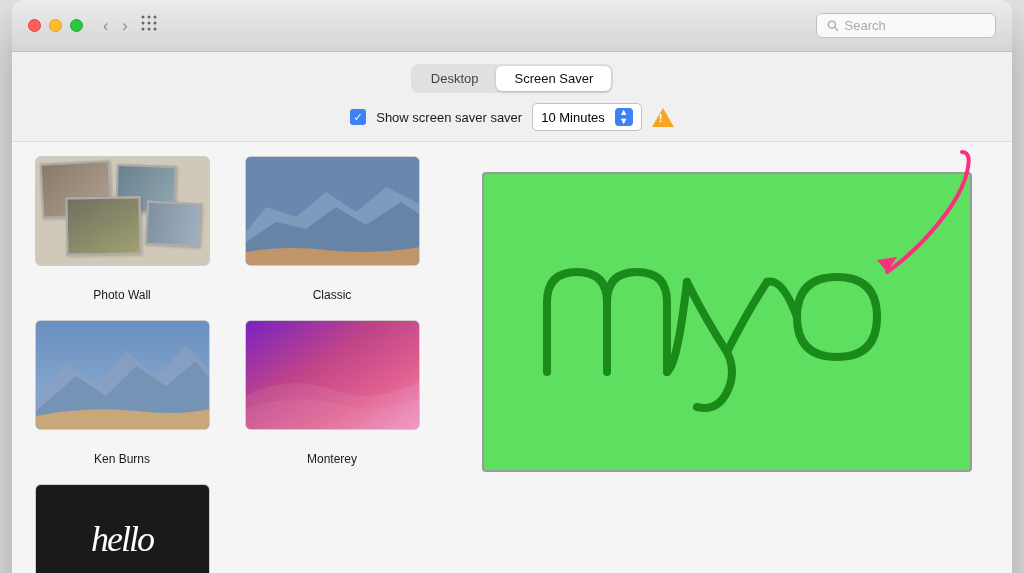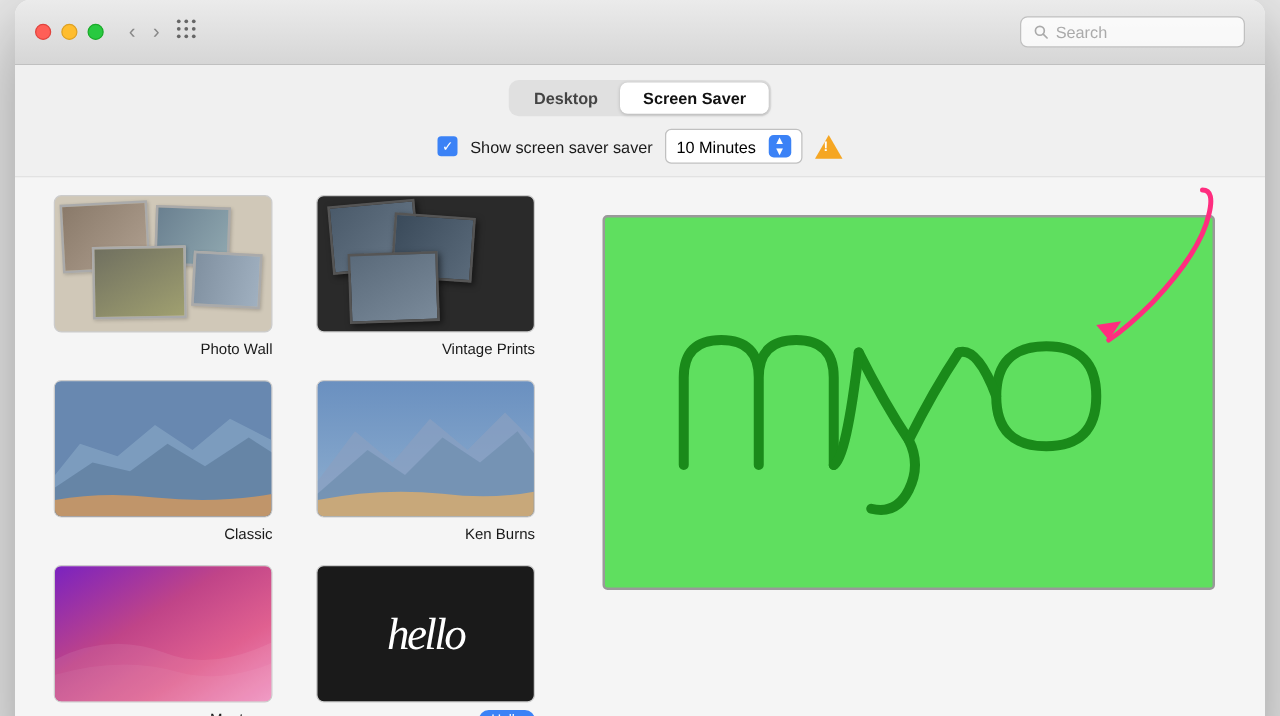--- a/index.html
+++ b/index.html
@@ -103,21 +103,21 @@
       background: #e0e0e0;
       border-radius: 8px;
       padding: 2px;
     }
     .tab-btn {
       border: none;
       background: transparent;
       padding: 5px 18px;
       border-radius: 6px;
       font-size: 13px;
-      font-weight: 700;
+      font-weight: 400;
       color: #444;
       cursor: pointer;
     }
     .tab-btn.active {
       background: #fff;
       box-shadow: 0 1px 3px rgba(0,0,0,0.2);
       color: #111;
     }
     .screen-saver-options {
       display: flex;
@@ -201,22 +201,22 @@
       padding: 10px;
       background: #f5f5f5;
       display: grid;
       grid-template-columns: 1fr 1fr;
       gap: 10px;
       align-content: start;
     }
     .saver-item {
       display: flex;
       flex-direction: column;
-      align-items: flex-end;
-      gap: 6px;
+      align-items: center;
+      gap: 22px;
       cursor: pointer;
       padding: 4px;
       border-radius: 6px;
     }
     .saver-thumb {
       width: 175px;
       height: 110px;
       border-radius: 6px;
       overflow: hidden;
       border: 1px solid #ccc;
@@ -400,30 +400,20 @@
               <div style="width:100%;height:100%;background:linear-gradient(150deg,#707060,#a0a070);"></div>
             </div>
             <div class="frame" style="width:55px;height:44px;top:45px;left:110px;transform:rotate(3deg);background:#c0b8a8;">
               <div style="width:100%;height:100%;background:linear-gradient(100deg,#8090a0,#a0b0c0);"></div>
             </div>
           </div>
         </div>
         <span class="saver-label">Photo Wall</span>
       </div>
 
-      <div class="saver-item">
-        <div class="saver-thumb thumb-vintage">
-          <div class="vintage-photos">
-            <div class="vphoto" style="width:70px;height:55px;top:5px;left:10px;transform:rotate(-5deg);background:linear-gradient(135deg,#4a5a6a,#6a7a8a);"></div>
-            <div class="vphoto" style="width:65px;height:52px;top:15px;left:60px;transform:rotate(4deg);background:linear-gradient(120deg,#3a4a5a,#5a6a7a);"></div>
-            <div class="vphoto" style="width:72px;height:56px;top:45px;left:25px;transform:rotate(-2deg);background:linear-gradient(150deg,#5a6a7a,#7a8a9a);"></div>
-          </div>
-        </div>
-        <span class="saver-label">Vintage Prints</span>
-      </div>
 
       <div class="saver-item">
         <div class="saver-thumb thumb-classic">
           <svg viewBox="0 0 175 110" width="175" height="110" xmlns="http://www.w3.org/2000/svg">
             <rect width="175" height="110" fill="#6888b0"></rect>
             <path d="M0,75 L20,50 L50,60 L80,35 L110,55 L140,30 L175,48 L175,110 L0,110Z" fill="#8aaac8" opacity="0.6"></path>
             <path d="M0,85 L30,65 L60,72 L90,50 L120,68 L155,45 L175,58 L175,110 L0,110Z" fill="#6080a0" opacity="0.8"></path>
             <path d="M0,95 Q40,88 80,93 Q130,98 175,90 L175,110 L0,110Z" fill="#c0956a"></path>
           </svg>
         </div>

